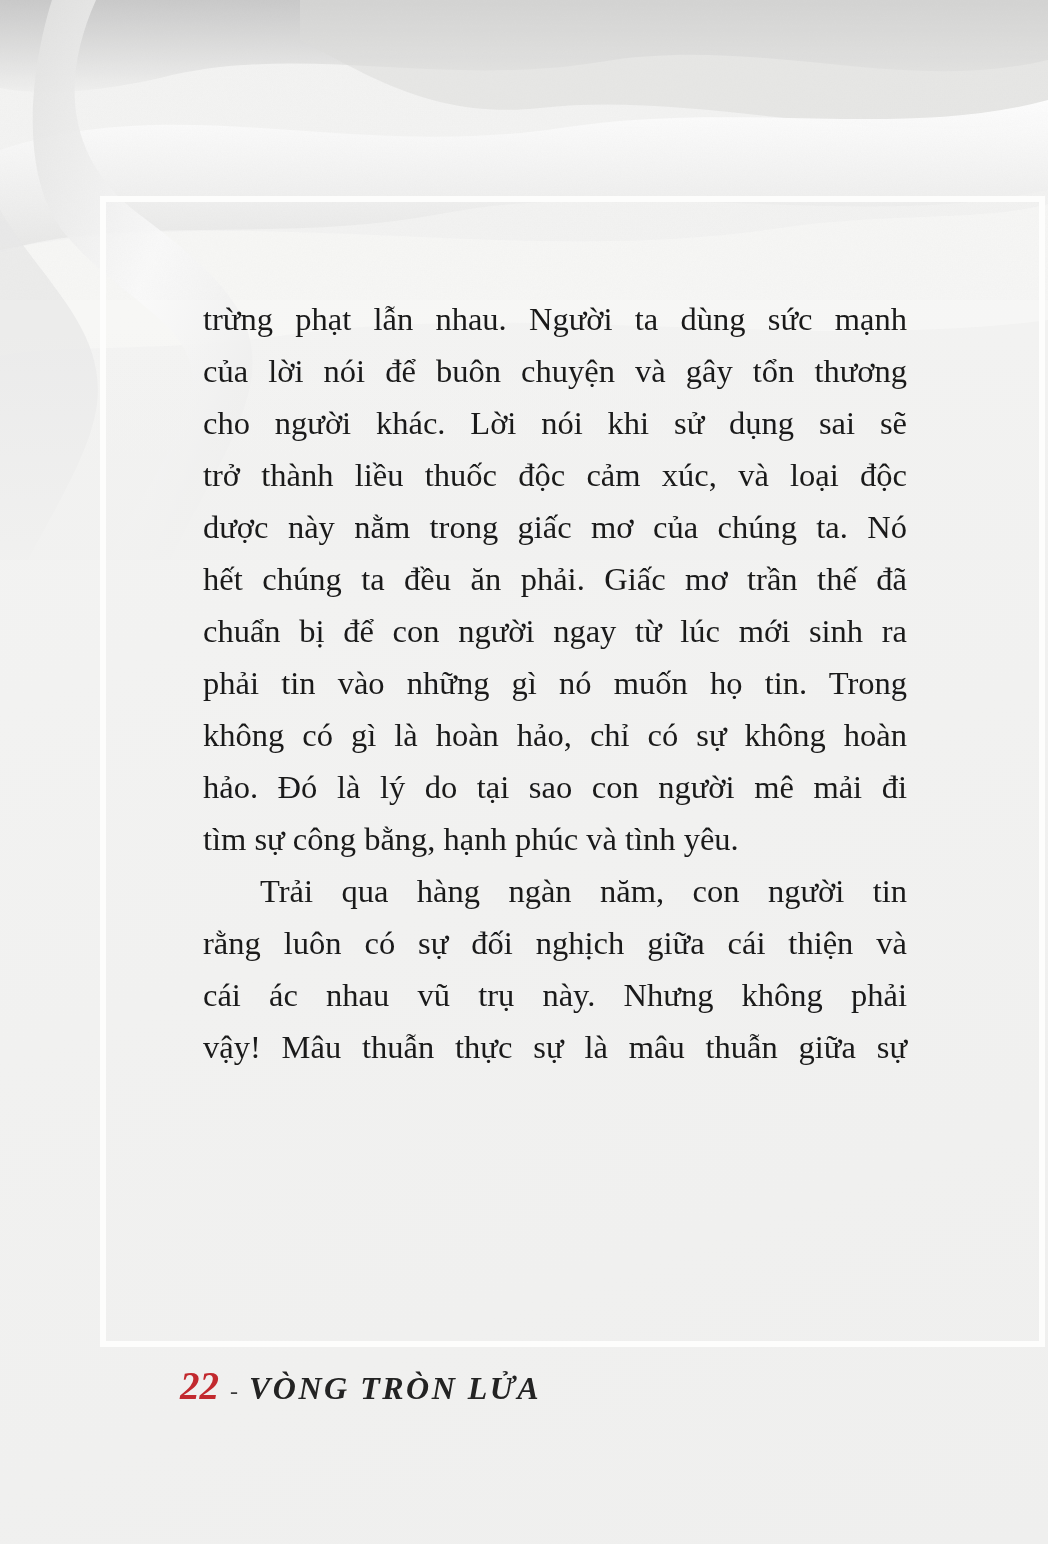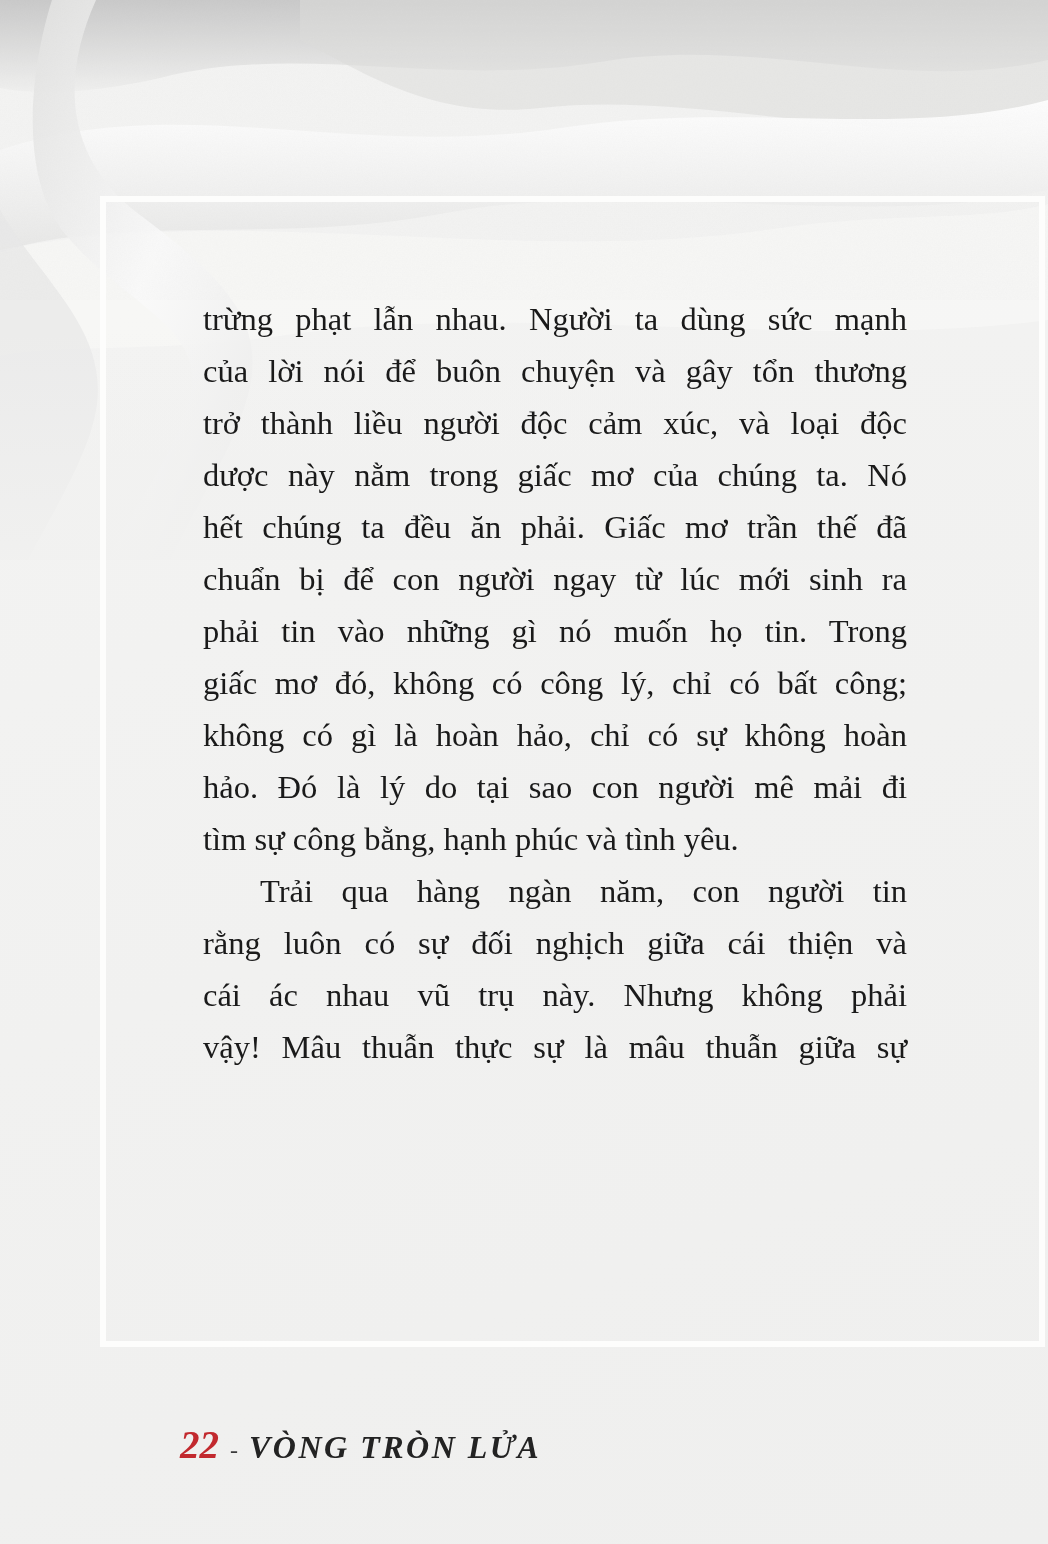--- a/index.html
+++ b/index.html
@@ -47,21 +47,21 @@
     text-align-last: justify;
   }
   .para.indent {
   }
   .para.indent .line:first-child {
     text-indent: 57px;
   }
   .footer {
     position: absolute;
     left: 180px;
-    top: 1422px;
+    top: 1363px;
     display: flex;
     align-items: baseline;
     gap: 11px;
     font-style: italic;
   }
   .page-num {
     font-size: 39px;
     font-weight: bold;
     color: #c2292e;
   }
@@ -114,26 +114,26 @@
     <rect x="0" y="0" width="1048" height="300" filter="url(#grain)" opacity="0.14"></rect>
     <rect x="0" y="330" width="1048" height="230" fill="url(#gFade)" opacity="0.9"></rect>
   </svg>
 
   <div class="frame"></div>
 
   <div class="text-block">
       <div class="para">
         <div class="line just">trừng phạt lẫn nhau. Người ta dùng sức mạnh</div>
         <div class="line just">của lời nói để buôn chuyện và gây tổn thương</div>
-        <div class="line just">trở thành liều người độc cảm xúc, và loại độc</div>
+        <div class="line just">cho người khác. Lời nói khi sử dụng sai sẽ</div>
+        <div class="line just">trở thành liều thuốc độc cảm xúc, và loại độc</div>
         <div class="line just">dược này nằm trong giấc mơ của chúng ta. Nó</div>
         <div class="line just">hết chúng ta đều ăn phải. Giấc mơ trần thế đã</div>
         <div class="line just">chuẩn bị để con người ngay từ lúc mới sinh ra</div>
         <div class="line just">phải tin vào những gì nó muốn họ tin. Trong</div>
-        <div class="line just">giấc mơ đó, không có công lý, chỉ có bất công;</div>
         <div class="line just">không có gì là hoàn hảo, chỉ có sự không hoàn</div>
         <div class="line just">hảo. Đó là lý do tại sao con người mê mải đi</div>
         <div class="line">tìm sự công bằng, hạnh phúc và tình yêu.</div>
       </div>
       <div class="para indent">
         <div class="line just">Trải qua hàng ngàn năm, con người tin</div>
         <div class="line just">rằng luôn có sự đối nghịch giữa cái thiện và</div>
         <div class="line just">cái ác nhau vũ trụ này. Nhưng không phải</div>
         <div class="line just">vậy! Mâu thuẫn thực sự là mâu thuẫn giữa sự</div>
       </div>

